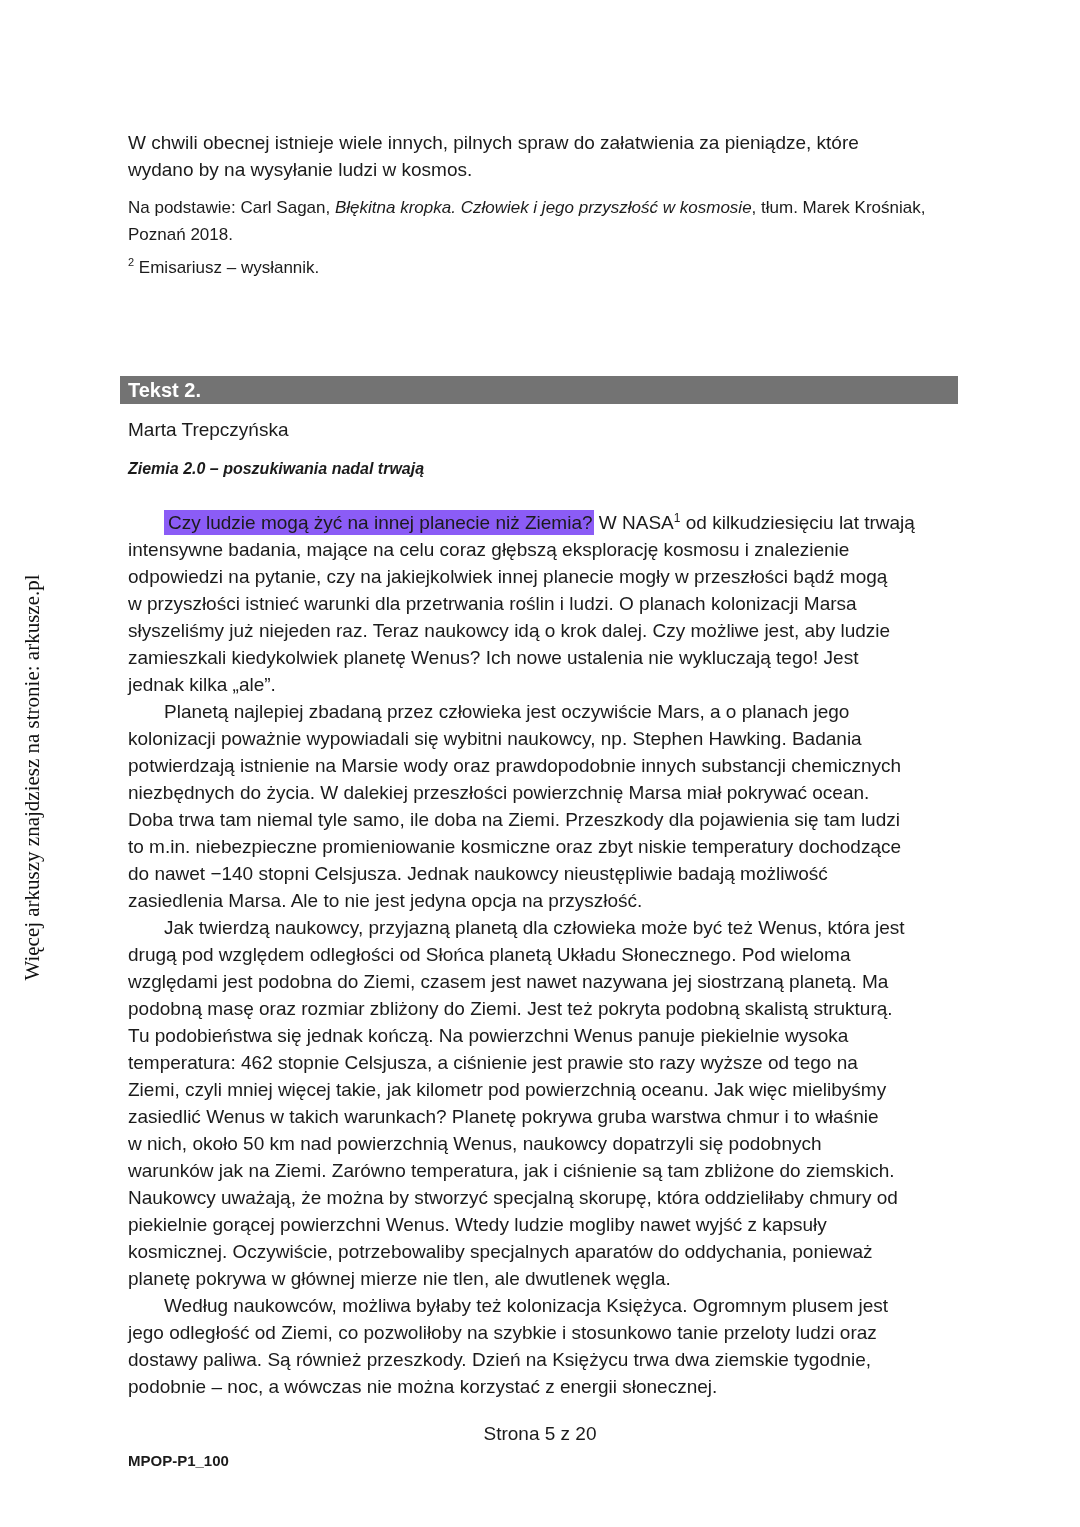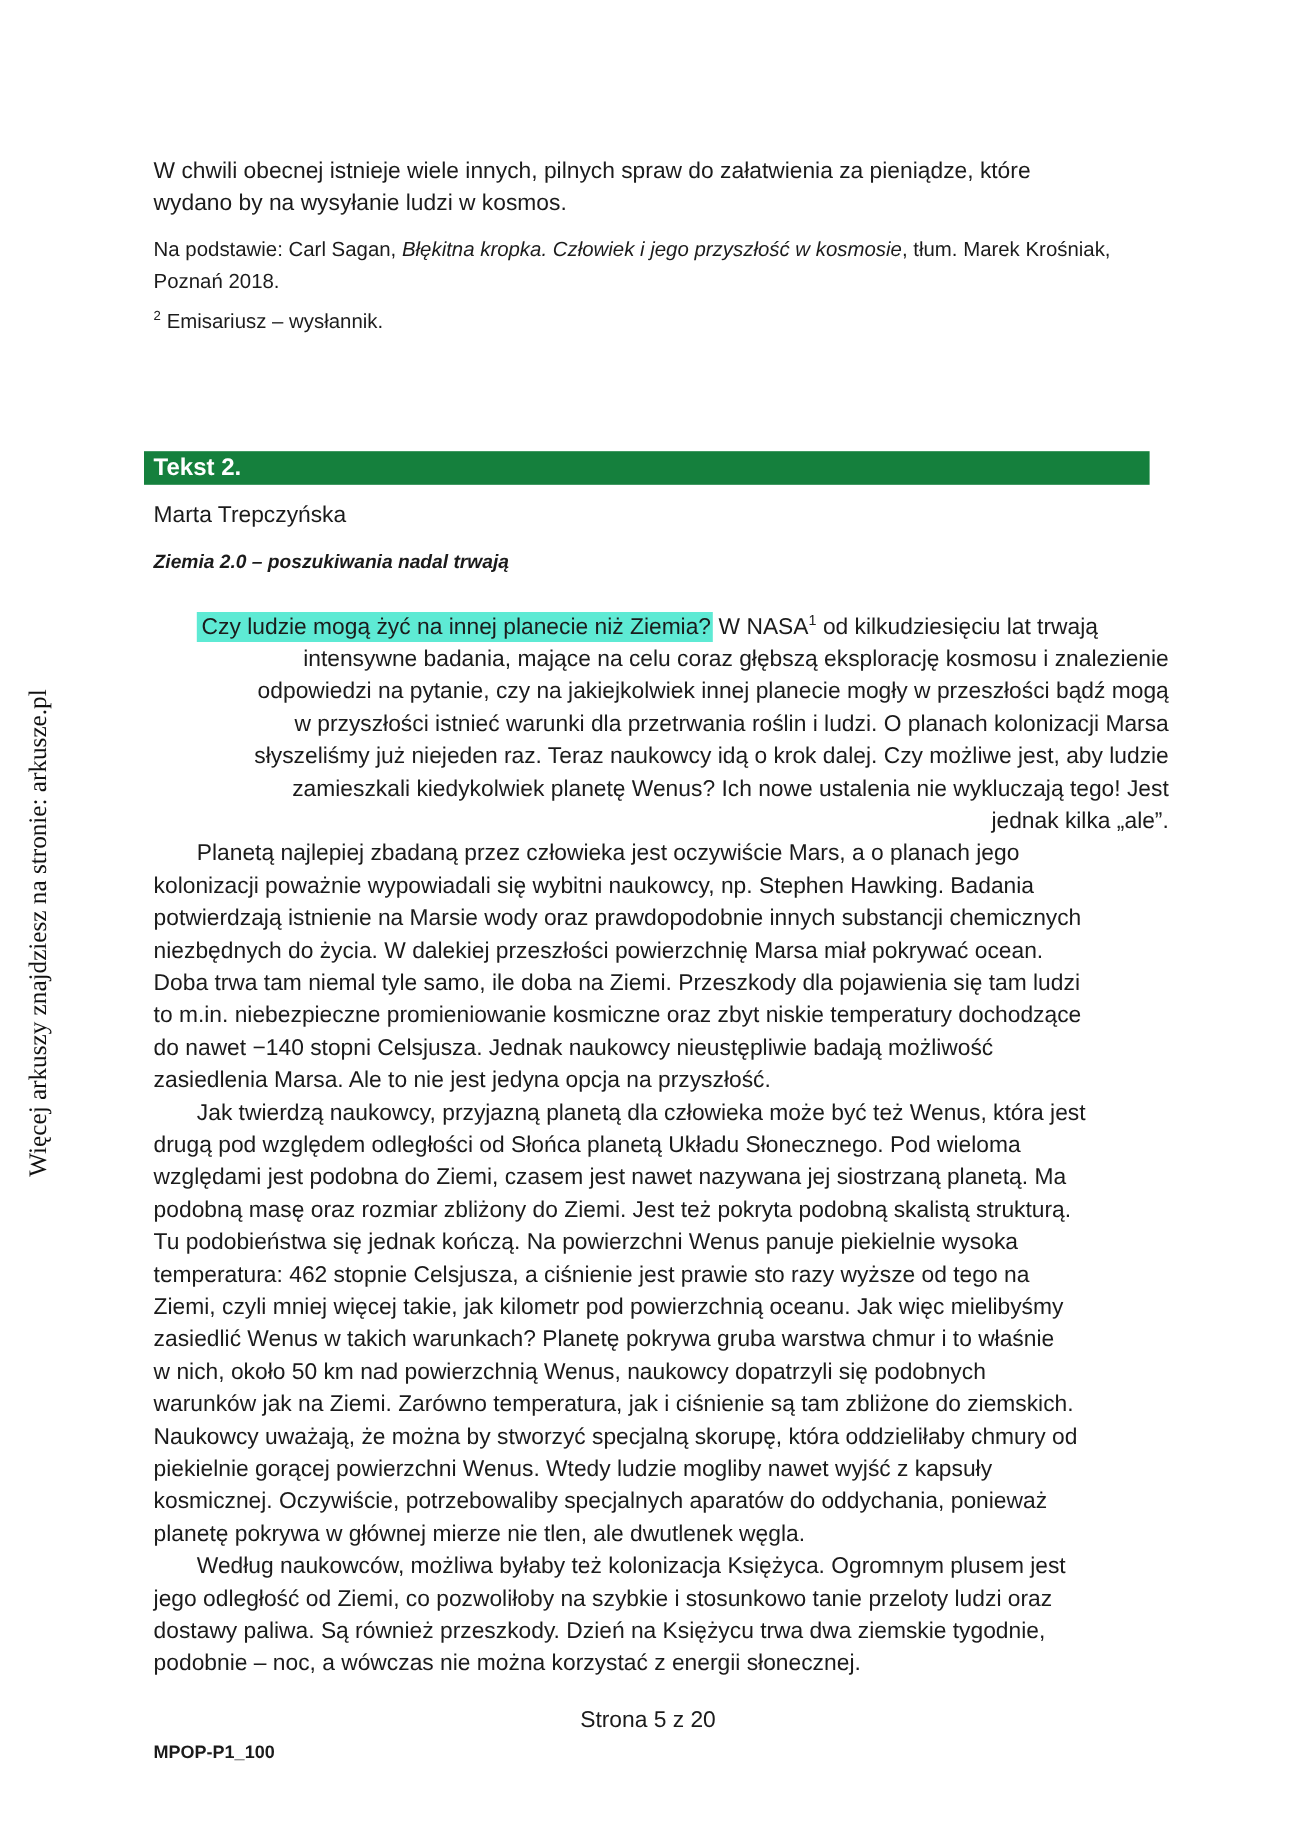--- a/index.html
+++ b/index.html
@@ -51,21 +51,21 @@
     padding-left: 12px; text-indent: -12px;
     white-space: pre-line;
   }
   sup.fn-marker {
     font-size: 11px; vertical-align: super; line-height: 0;
   }
 
   
   .section-bar {
     left: 120px; top: 376px; width: 838px; height: 28px;
-    background: #15803d;
+    background: #737373;
     color: #ffffff;
     font-size: 20px; font-weight: bold;
     line-height: 28px;
     padding-left: 8px;
     box-sizing: border-box;
   }
 
   .author {
     left: 128px; top: 416px; width: 840px;
     font-size: 19px; line-height: 27px;
@@ -76,23 +76,23 @@
     font-weight: bold; font-style: italic;
   }
 
   
   .article-body {
     left: 128px; top: 509px; width: 846px;
     font-size: 19px; line-height: 27px;
   }
   .para { white-space: pre-line; text-indent: 36px; }
   .p1-first-line { padding-left: 36px; }
-  .p1-rest { white-space: pre-line; text-align: right; }
+  .p1-rest { white-space: pre-line; }
   .highlight {
-    background: #5eead4;
+    background: #8b5cf6;
     padding: 2px 1px 2px 4px;
   }
   sup.note-ref { font-size: 12px; vertical-align: super; line-height: 0; }
 
   .page-indicator {
     left: 0; top: 1423px; width: 1080px;
     text-align: center;
     font-size: 19px;
   }
   .form-code {

